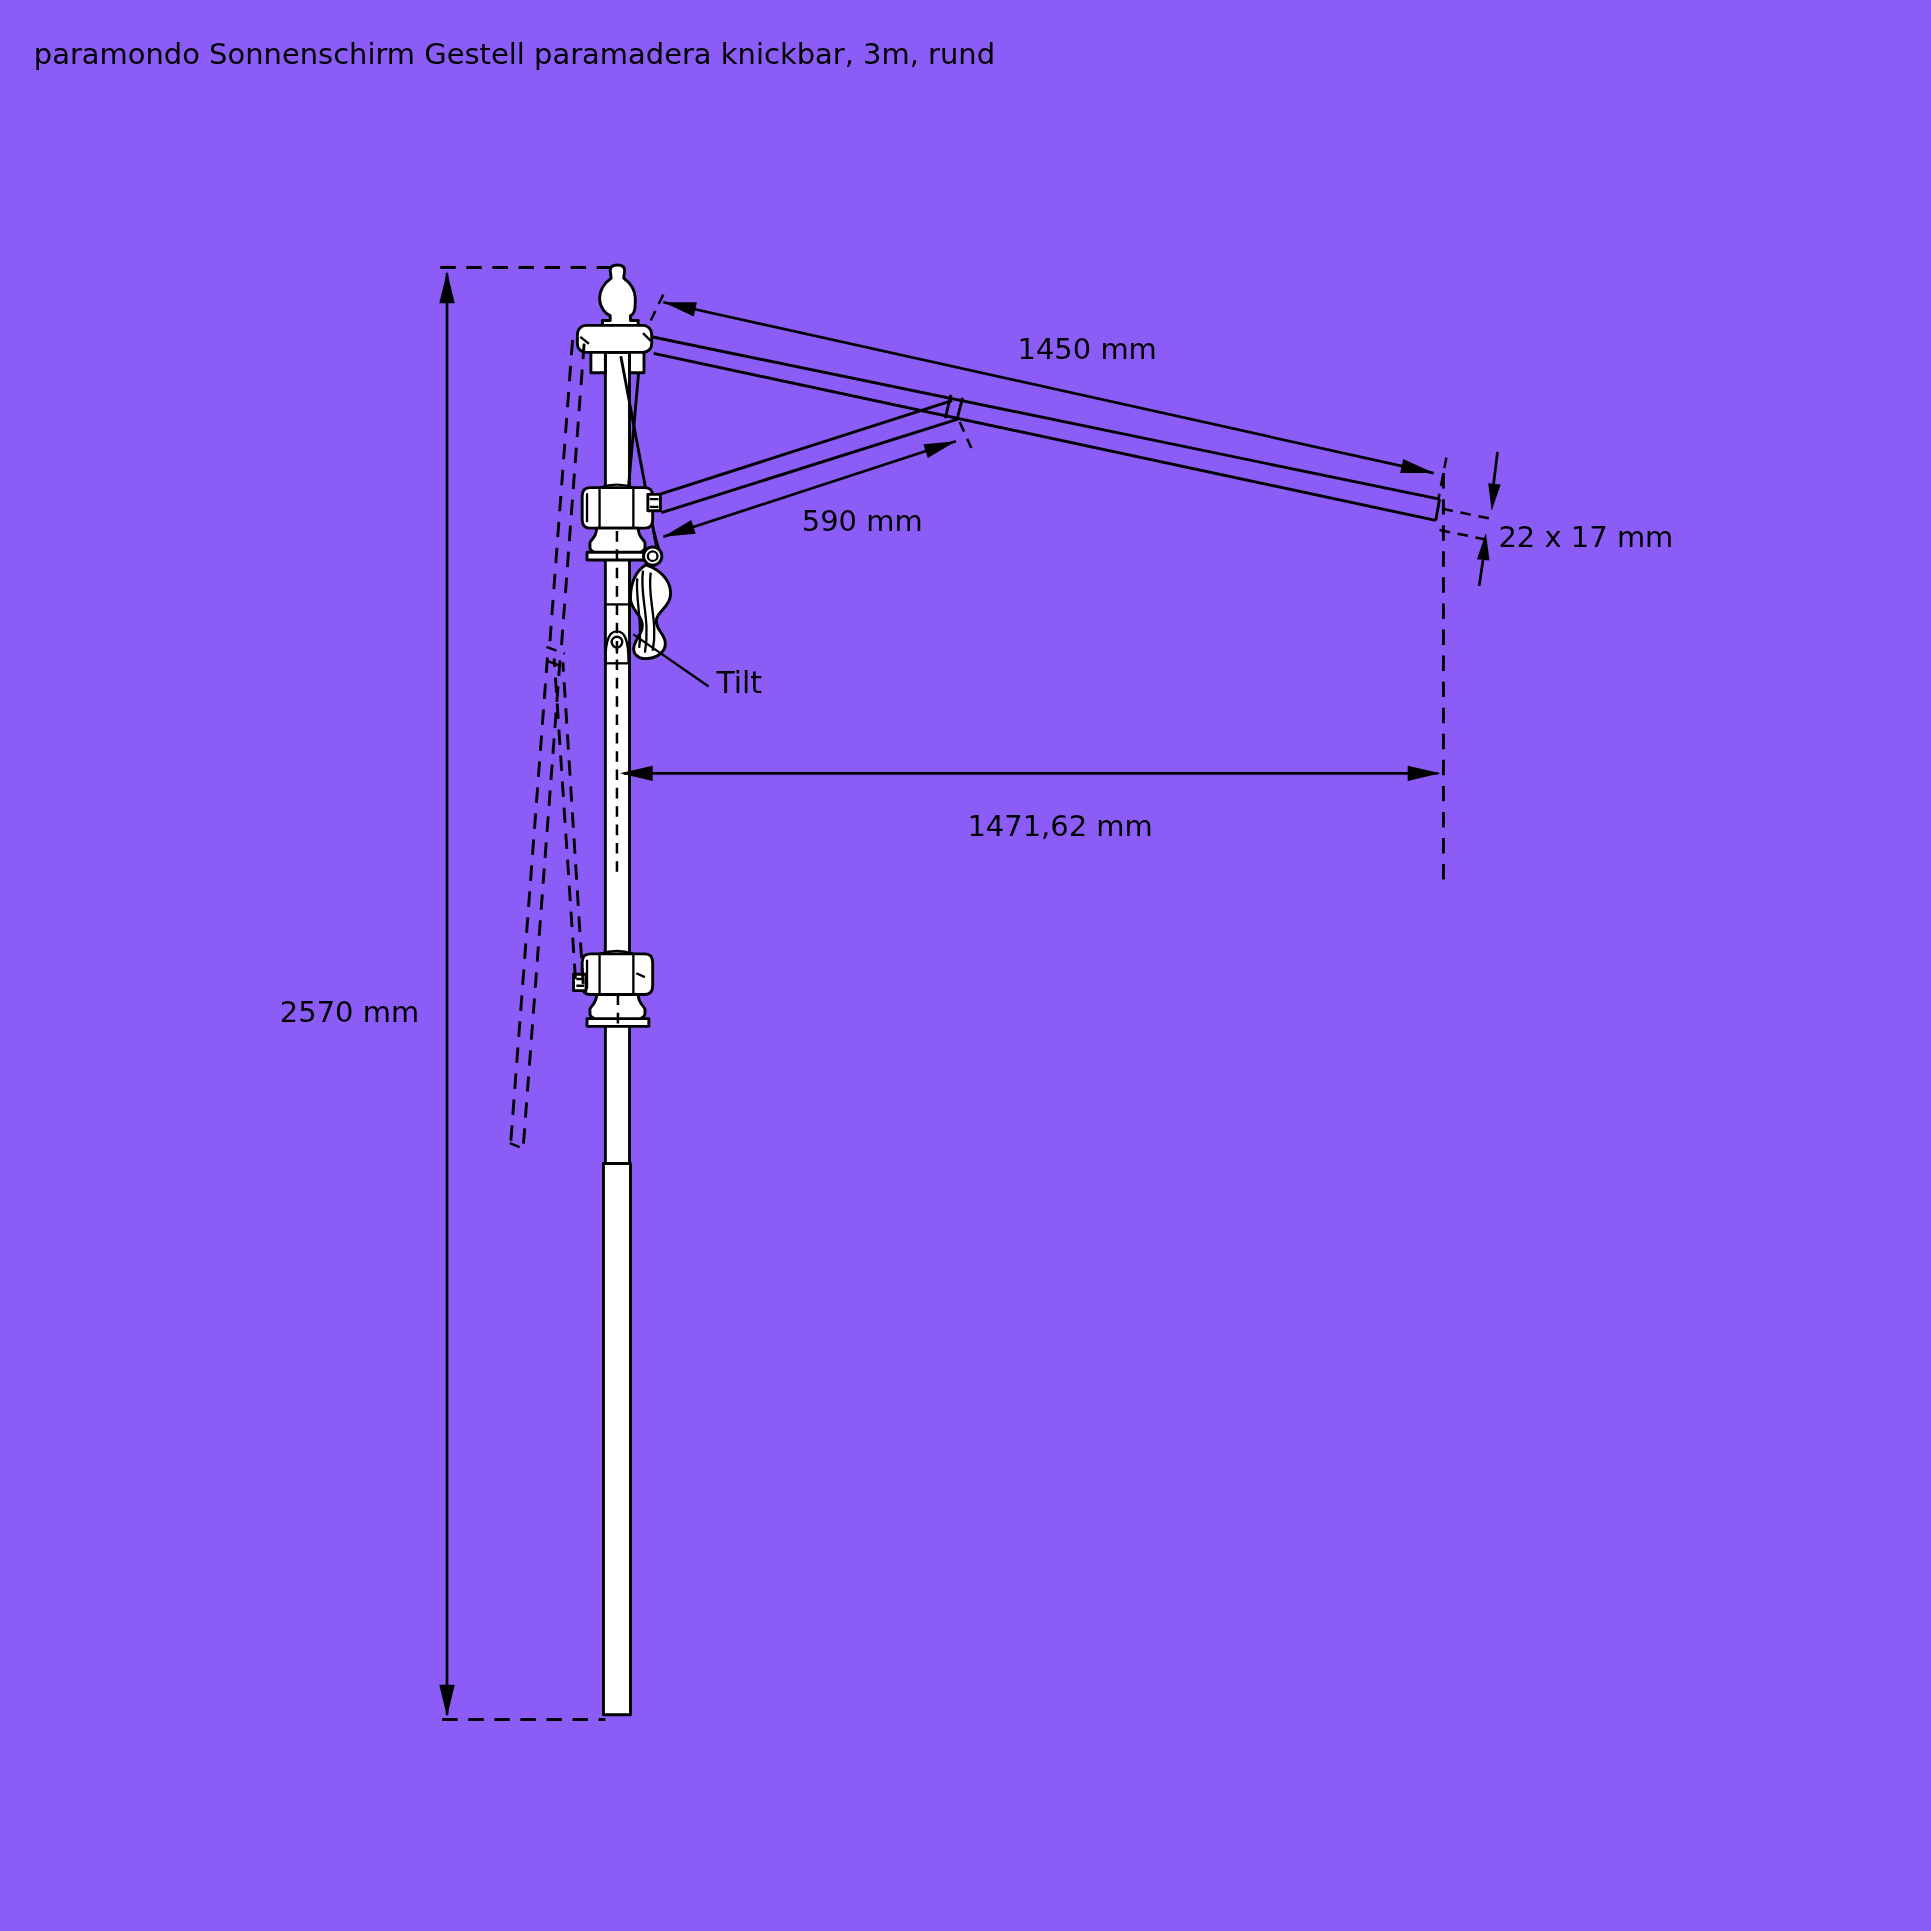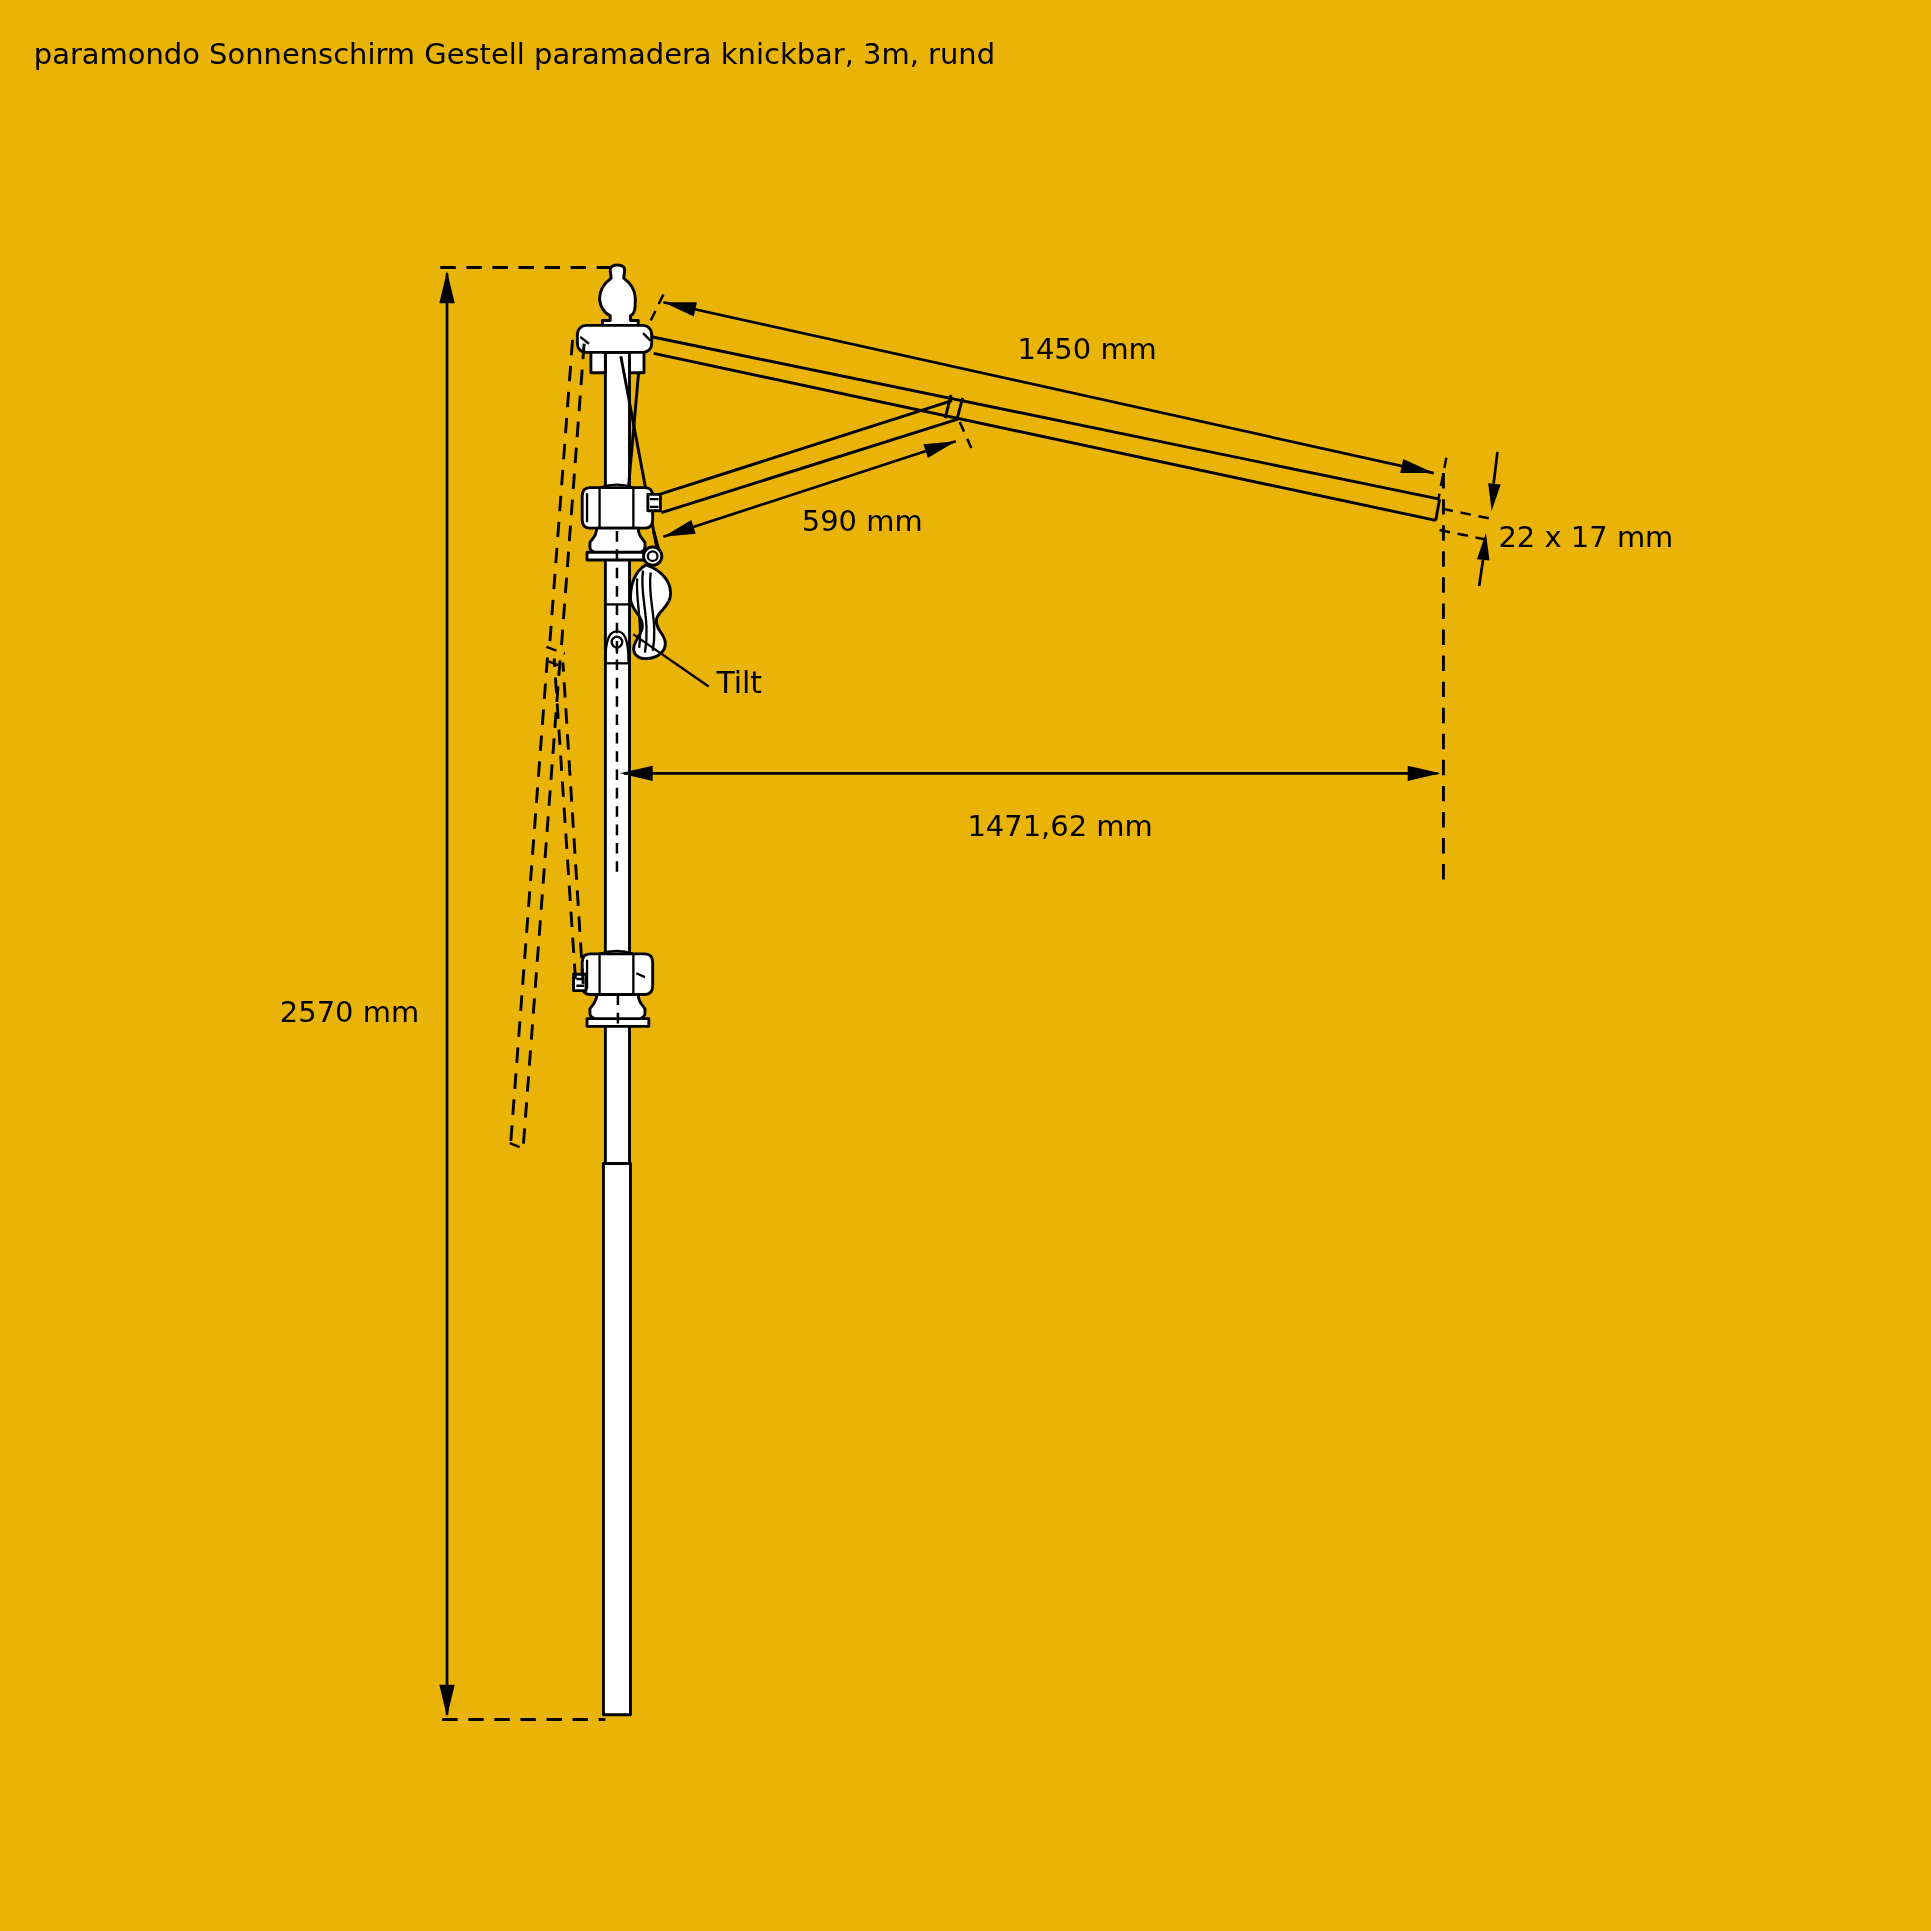--- a/index.html
+++ b/index.html
@@ -4,21 +4,21 @@
 <style>
   html, body {
     margin: 0;
     padding: 0;
     background: #ffffff;
   }
   .page {
     position: relative;
     width: 1931px;
     height: 1931px;
-    background: #eab308;
+    background: #8b5cf6;
     font-family: "DejaVu Sans", "Liberation Sans", sans-serif;
   }
   svg {
     display: block;
     width: 1931px;
     height: 1931px;
   }
   .outline   { fill: none; stroke: #000000; stroke-width: 3;   stroke-linejoin: round; }
   .outline-w { fill: #ffffff; stroke: #000000; stroke-width: 3; stroke-linejoin: round; }
   .thin      { fill: none; stroke: #000000; stroke-width: 2.4; }

